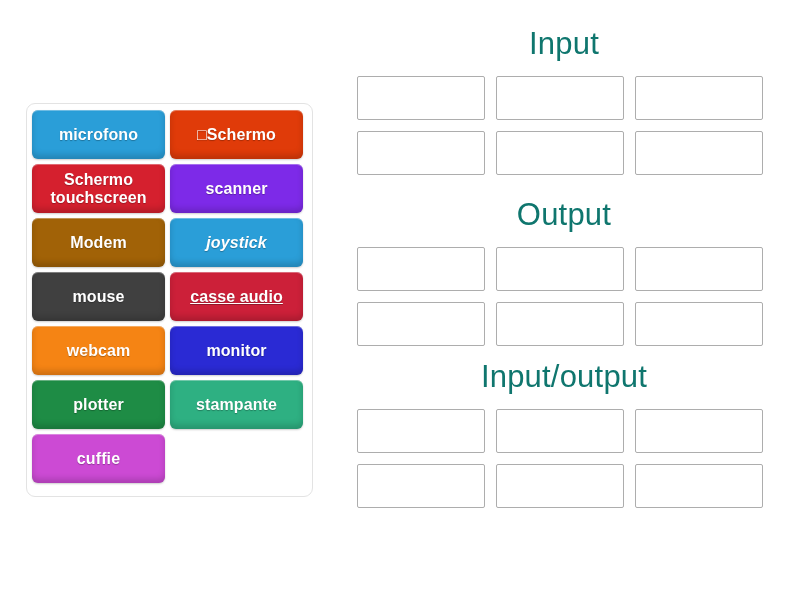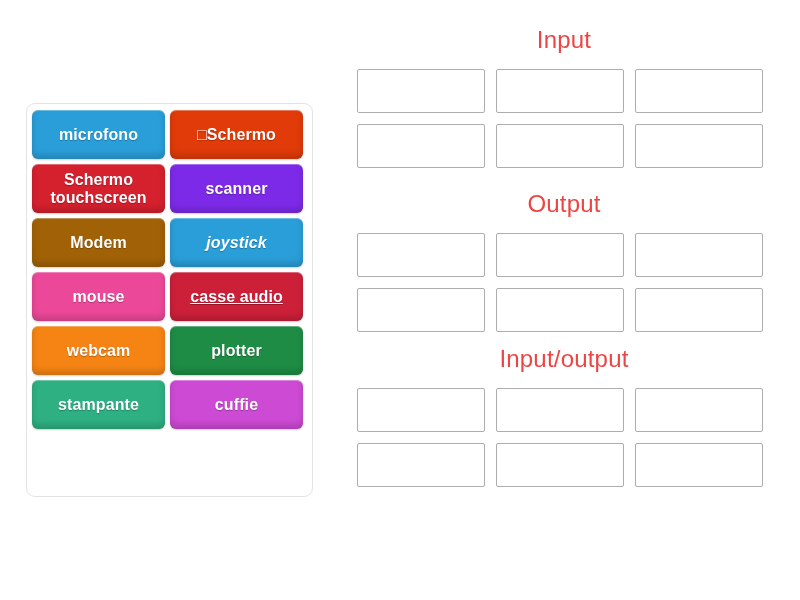--- a/index.html
+++ b/index.html
@@ -61,23 +61,23 @@
     position: absolute;
     left: 350px;
     top: 28px;
     width: 428px;
   }
   .category {
     margin-bottom: 15px;
   }
   .category-title {
     text-align: center;
-    font-size: 24px;
+    font-size: 31px;
     font-weight: 400;
-    color: #ef4444;
+    color: #0f766e;
     line-height: 1.0;
     margin: 0 0 17px 0;
     letter-spacing: 0.2px;
   }
   .slot-grid {
     display: grid;
     grid-template-columns: repeat(3, 128px);
     grid-auto-rows: 44px;
     gap: 11px 11px;
     justify-content: start;
@@ -108,28 +108,31 @@
     </div>
     <div class="tile" style="background: rgb(125, 42, 232);">
       <span class="tile-label">scanner</span>
     </div>
     <div class="tile" style="background: #a16207;">
       <span class="tile-label">Modem</span>
     </div>
     <div class="tile" style="background: rgb(42, 158, 216); font-style: italic;">
       <span class="tile-label">joystick</span>
     </div>
-    <div class="tile" style="background: #ec4899;">
+    <div class="tile" style="background: #404040;">
       <span class="tile-label">mouse</span>
     </div>
     <div class="tile" style="background: rgb(204, 32, 57); text-decoration: underline;">
       <span class="tile-label">casse audio</span>
     </div>
     <div class="tile" style="background: rgb(245, 132, 20);">
       <span class="tile-label">webcam</span>
+    </div>
+    <div class="tile" style="background: rgb(42, 42, 212);">
+      <span class="tile-label">monitor</span>
     </div>
     <div class="tile" style="background: rgb(30, 140, 69);">
       <span class="tile-label">plotter</span>
     </div>
     <div class="tile" style="background: rgb(46, 176, 130);">
       <span class="tile-label">stampante</span>
     </div>
     <div class="tile" style="background: rgb(204, 74, 212);">
       <span class="tile-label">cuffie</span>
     </div>

